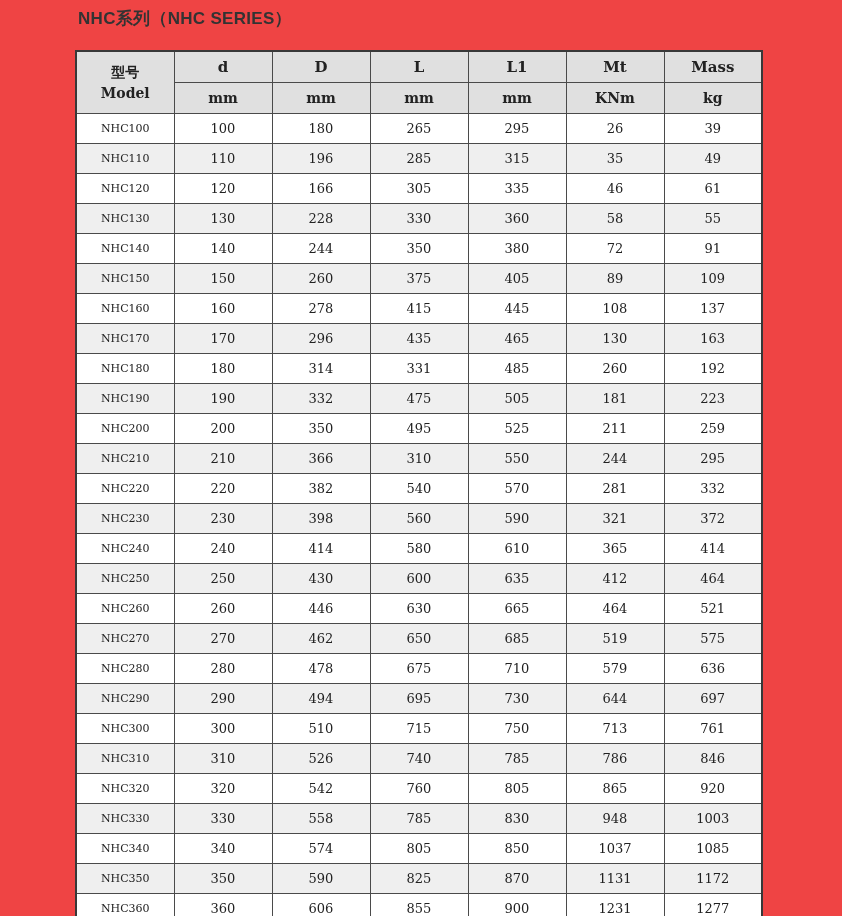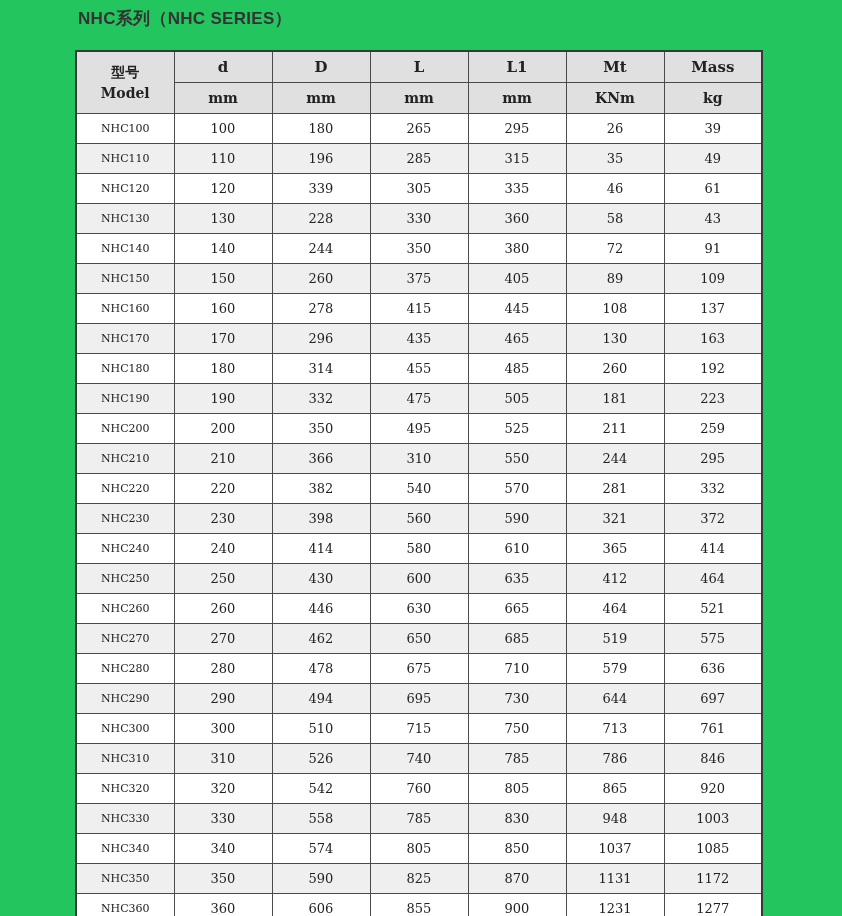--- a/index.html
+++ b/index.html
@@ -7,21 +7,21 @@
     padding: 0;
     background: #ffffff;
     width: 842px;
     height: 916px;
     font-family: "Liberation Sans", sans-serif;
   }
   .page {
     position: relative;
     width: 842px;
     height: 916px;
-    background: #22c55e;
+    background: #ef4444;
     overflow: hidden;
   }
   .wrap {
     position: absolute;
     left: 75px;
     top: 8px;
     width: 688px;
   }
   .title {
     font-family: "Liberation Sans", sans-serif;
@@ -126,34 +126,34 @@
             <td>110</td>
             <td>196</td>
             <td>285</td>
             <td>315</td>
             <td>35</td>
             <td>49</td>
           </tr>
           <tr>
             <td class="model">NHC120</td>
             <td>120</td>
-            <td>339</td>
+            <td>166</td>
             <td>305</td>
             <td>335</td>
             <td>46</td>
             <td>61</td>
           </tr>
           <tr class="alt">
             <td class="model">NHC130</td>
             <td>130</td>
             <td>228</td>
             <td>330</td>
             <td>360</td>
             <td>58</td>
-            <td>43</td>
+            <td>55</td>
           </tr>
           <tr>
             <td class="model">NHC140</td>
             <td>140</td>
             <td>244</td>
             <td>350</td>
             <td>380</td>
             <td>72</td>
             <td>91</td>
           </tr>
@@ -181,21 +181,21 @@
             <td>296</td>
             <td>435</td>
             <td>465</td>
             <td>130</td>
             <td>163</td>
           </tr>
           <tr>
             <td class="model">NHC180</td>
             <td>180</td>
             <td>314</td>
-            <td>455</td>
+            <td>331</td>
             <td>485</td>
             <td>260</td>
             <td>192</td>
           </tr>
           <tr class="alt">
             <td class="model">NHC190</td>
             <td>190</td>
             <td>332</td>
             <td>475</td>
             <td>505</td>

